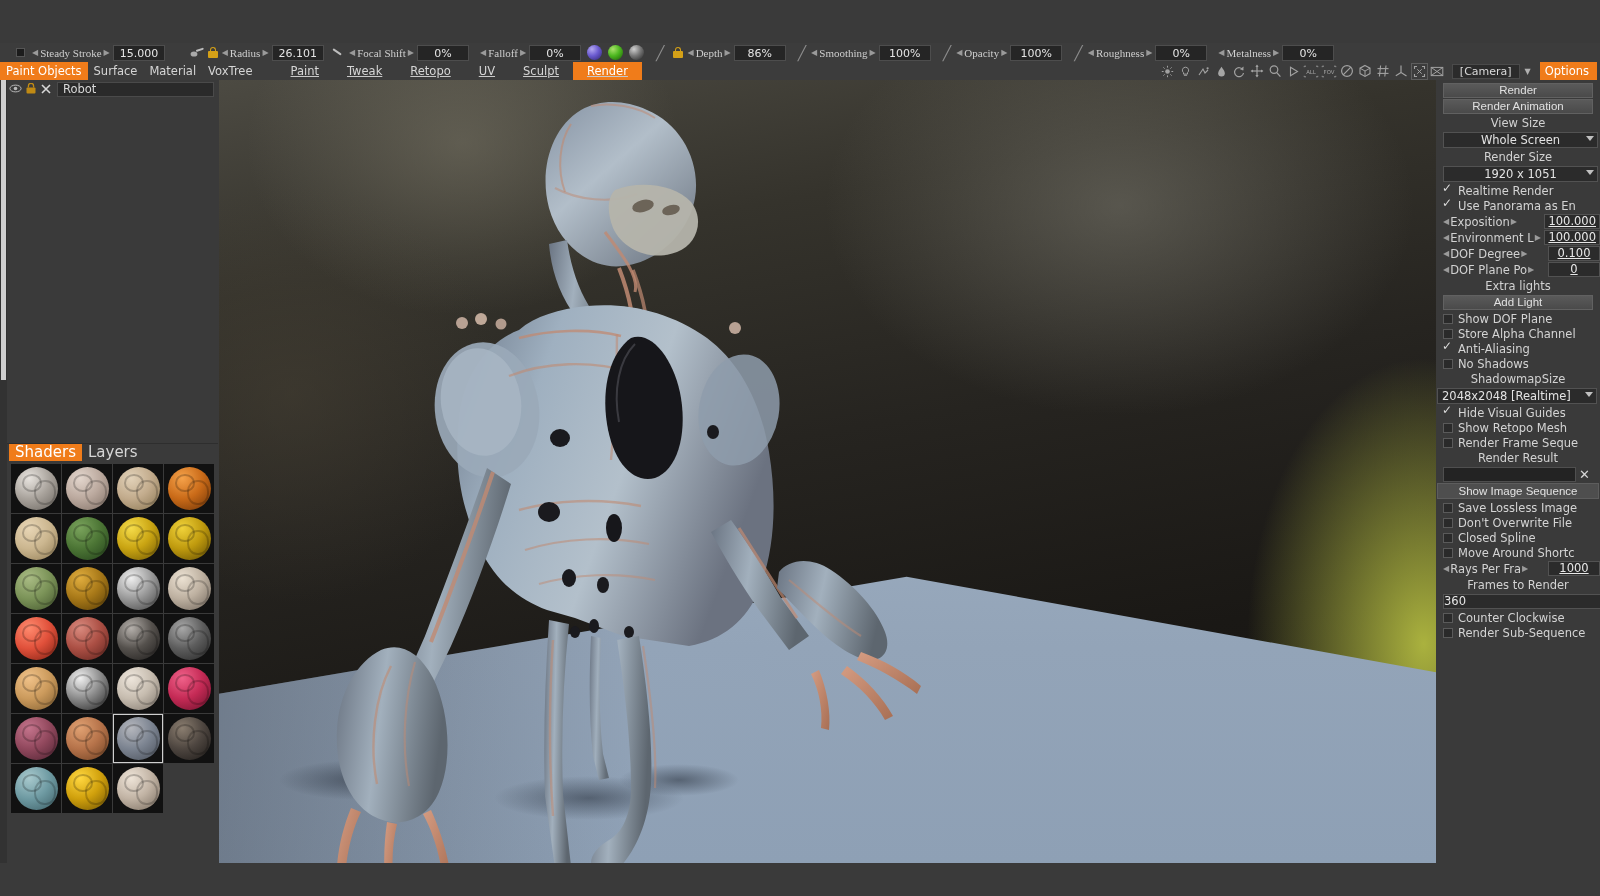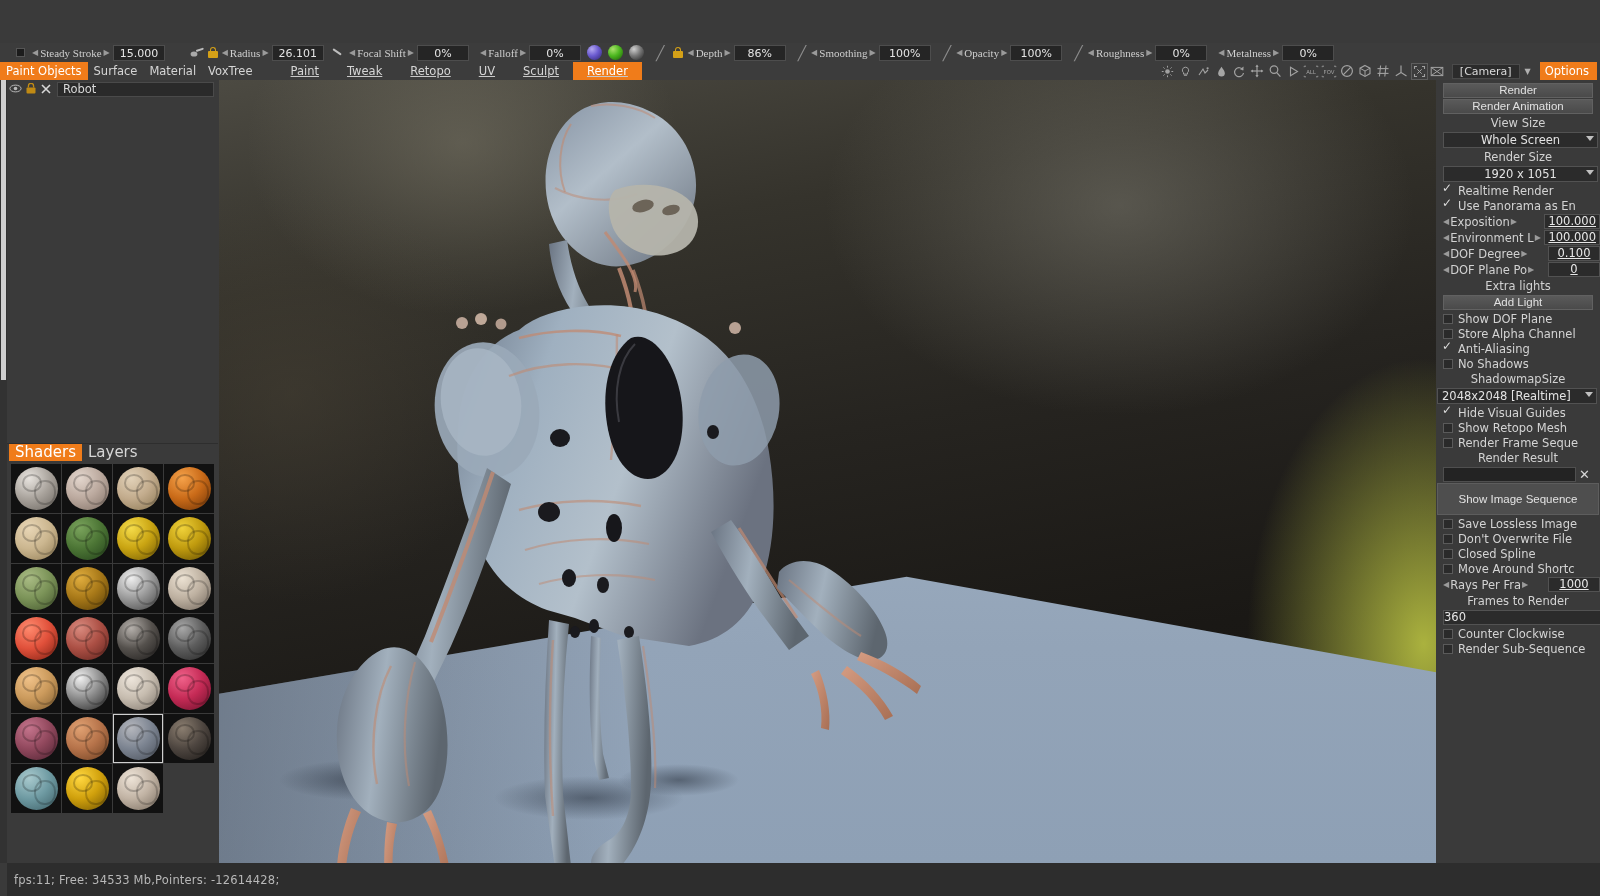--- a/index.html
+++ b/index.html
@@ -280,21 +280,21 @@
     margin-left: auto; min-width: 52px; padding: 0 3px; text-decoration: underline;
   }
   .rp-field {
     display: flex; align-items: center; gap: 3px; margin: 1px 0;
   }
   .rp-field .inp {
     width: 133px; height: 15px; background: #232323; border: 1px solid #4f4f4f;
   }
   .rp-field .xb { color: #d8d8d8; font-size: 13px; line-height: 13px; }
   .rp-wide-btn {
-    display: block; width: 157px; height: 32px; background: #4e4e4e;
+    display: block; width: 157px; height: 16px; background: #4e4e4e;
     border: 1px solid #5d5d5d; color: #e2e2e2; font-size: 11.5px;
     text-align: center; line-height: 14px; margin: 1px 0;
   }
   .rp-num {
     display: block; width: 178px; height: 15px; background: #2b2b2b;
     border: 1px solid #525252; color: #e6e6e6; font-size: 11.5px;
     text-align: left; line-height: 13px; margin: 1px 0;
   }
 
   
@@ -926,18 +926,14 @@
     <div class="rp-check">
       <span class="cbox"></span>
       <span>Counter Clockwise</span>
     </div>
     <div class="rp-check">
       <span class="cbox"></span>
       <span>Render Sub-Sequence</span>
     </div>
   </div>
 
-  <div class="statusbar">
-    <div class="sb-edge"></div>
-    <div class="status-text">fps:11;    Free: 34533 Mb,Pointers: -12614428;</div>
-  </div>
 
 </div>
 
 </body></html>

